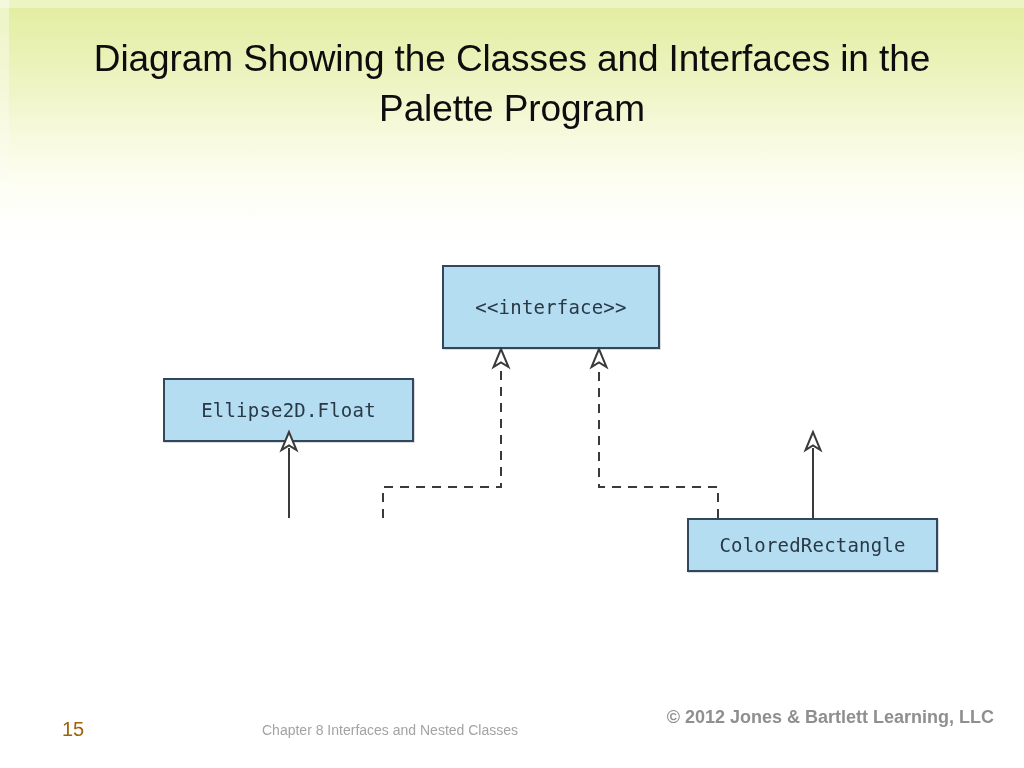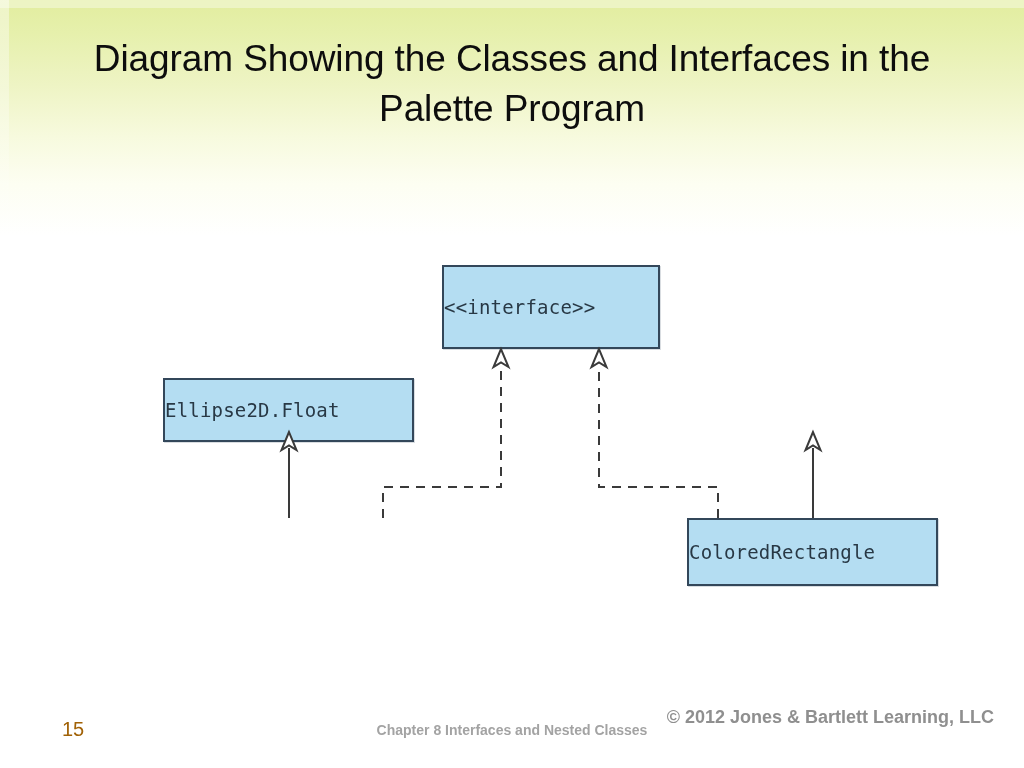--- a/index.html
+++ b/index.html
@@ -64,56 +64,56 @@
     left: 0; top: 0;
     width: 1024px; height: 768px;
   }
   .uml-box {
     position: absolute;
     background: #b4ddf2;
     border: 2px solid #33475a;
     box-sizing: border-box;
     display: flex;
     flex-direction: column;
+    align-items: center;
     justify-content: center;
     font-family: "DejaVu Sans Mono", "Liberation Mono", monospace;
     font-size: 19px;
     color: #283845;
     line-height: 1.30;
     letter-spacing: 0.2px;
     box-shadow: 1px 1px 0 rgba(80,100,120,0.22);
   }
   #box-colormixable { left: 442px; top: 265px; width: 218px; height: 84px; }
   #box-ellipse      { left: 163px; top: 378px; width: 251px; height: 64px; }
   #box-rectangle    { left: 687px; top: 378px; width: 251px; height: 54px; }
   #box-coloredellipse   { left: 163px; top: 518px; width: 251px; height: 54px; }
-  #box-coloredrectangle { left: 687px; top: 518px; width: 251px; height: 68px; }
+  #box-coloredrectangle { left: 687px; top: 518px; width: 251px; height: 54px; }
 
   #connectors {
     position: absolute;
     left: 0; top: 0;
     width: 1024px; height: 768px;
     pointer-events: none;
   }
 
   
   #page-number {
     position: absolute;
     left: 62px; top: 718px;
     font-size: 20px;
     color: #a16207;
   }
   #footer-center {
     position: absolute;
     left: 262px; top: 722px;
     width: 500px;
-    text-align: center;
+    text-align: left;
     font-size: 14px;
     color: #a3a3a3;
-    font-weight: bold;
   }
   #footer-right {
     position: absolute;
     right: 30px; top: 704px;
     text-align: left;
     font-size: 18px;
     color: #8f8f8f;
     line-height: 1.48;
     font-weight: 600;
   }

